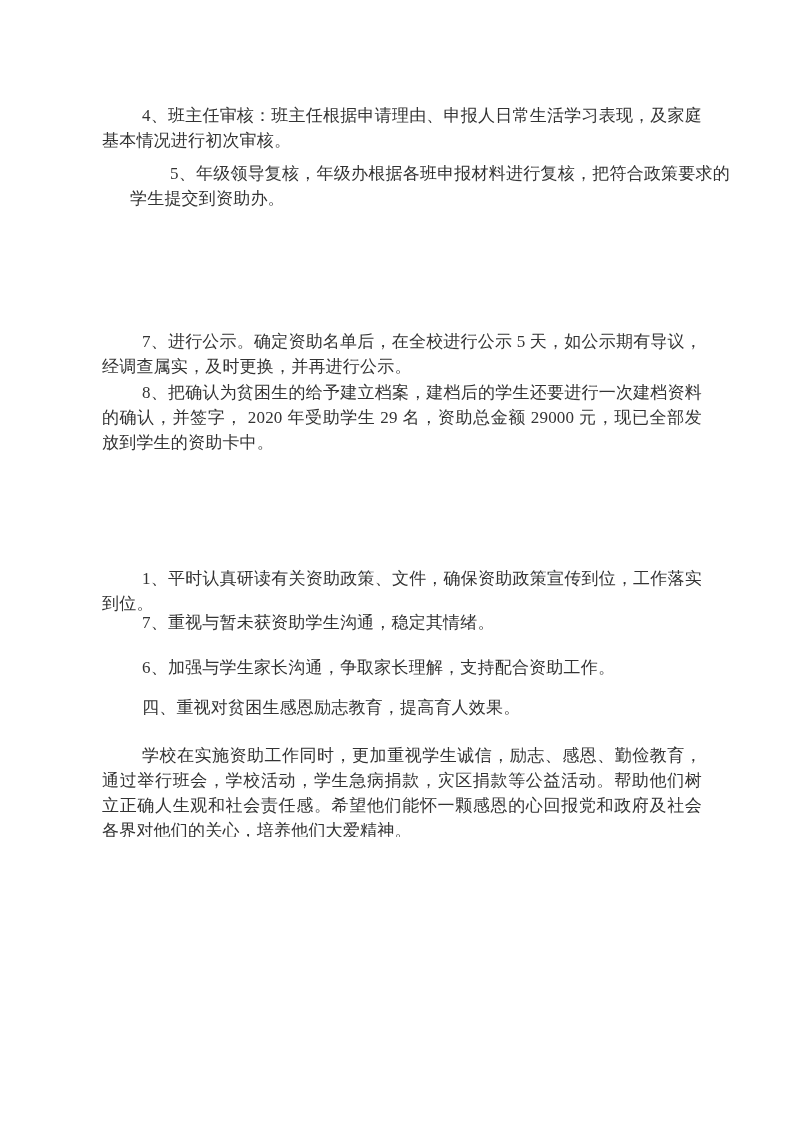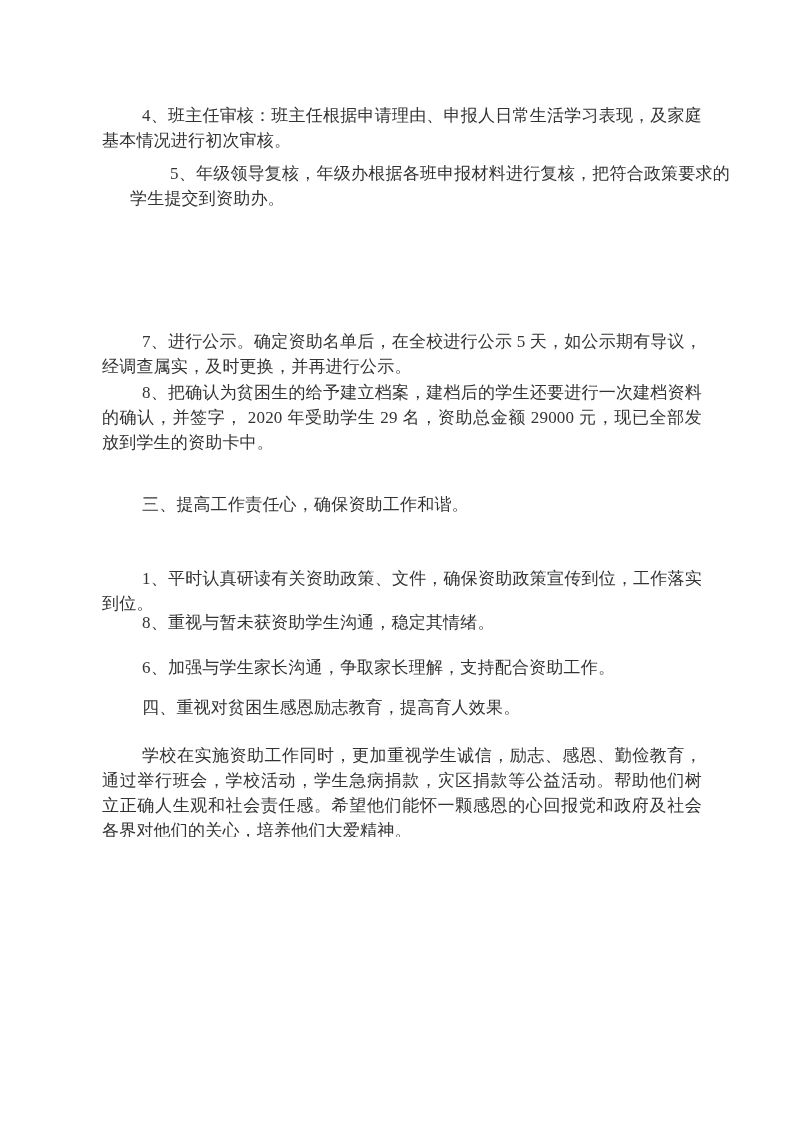--- a/index.html
+++ b/index.html
@@ -64,23 +64,22 @@
 </style>
 </head>
 <body>
 
 <div class="page">
 
   <p class="para pos-1">4、班主任审核：班主任根据申请理由、申报人日常生活学习表现，及家庭基本情况进行初次审核。</p>
   <p class="para pos-2">5、年级领导复核，年级办根据各班申报材料进行复核，把符合政策要求的学生提交到资助办。</p>
   <p class="para pos-4">7、进行公示。确定资助名单后，在全校进行公示 5 天，如公示期有导议，经调查属实，及时更换，并再进行公示。</p>
   <p class="para pos-5">8、把确认为贫困生的给予建立档案，建档后的学生还要进行一次建档资料的确认，并签字， 2020 年受助学生 29 名，资助总金额 29000 元，现已全部发放到学生的资助卡中。</p>
-  <p class="para pos-6">三、提高工作责任心，确保资助工作和谐。</p>
   <p class="para pos-7">1、平时认真研读有关资助政策、文件，确保资助政策宣传到位，工作落实到位。</p>
-  <p class="para pos-8">8、重视与暂未获资助学生沟通，稳定其情绪。</p>
+  <p class="para pos-8">7、重视与暂未获资助学生沟通，稳定其情绪。</p>
   <p class="para pos-9">6、加强与学生家长沟通，争取家长理解，支持配合资助工作。</p>
   <p class="para pos-10">四、重视对贫困生感恩励志教育，提高育人效果。</p>
   <p class="para pos-11">学校在实施资助工作同时，更加重视学生诚信，励志、感恩、勤俭教育，通过举行班会，学校活动，学生急病捐款，灾区捐款等公益活动。帮助他们树立正确人生观和社会责任感。希望他们能怀一颗感恩的心回报党和政府及社会各界对他们的关心，培养他们大爱精神。</p>
 
   <p class="heading-minor">2.4 就业质量</p>
   <h2 class="heading-major">2.4 就业质量</h2>
 
 </div>
 
 </body></html>

